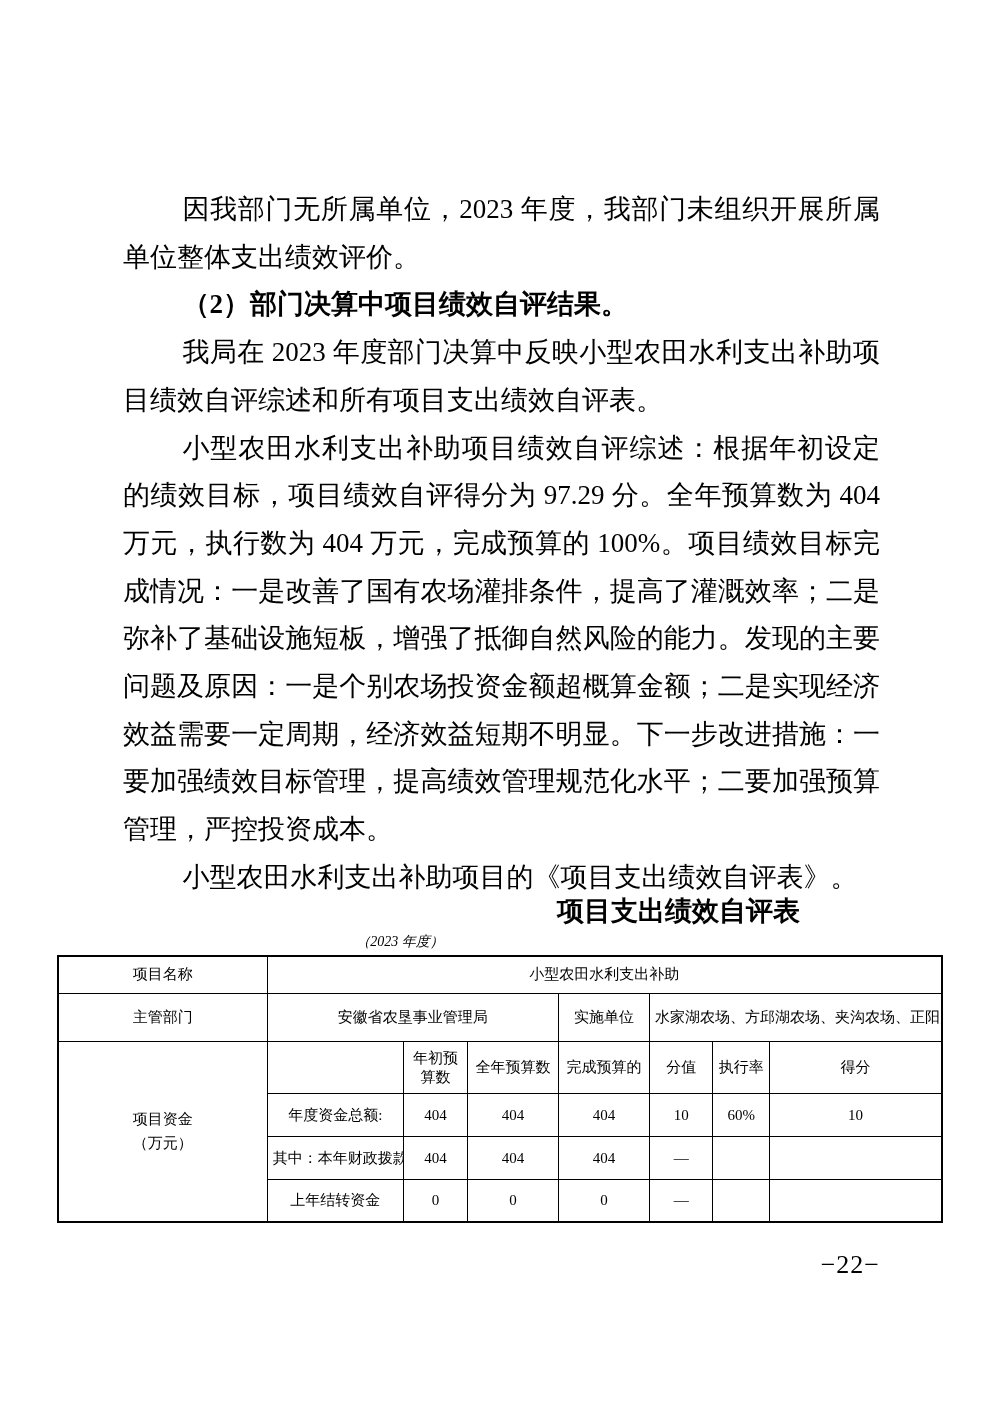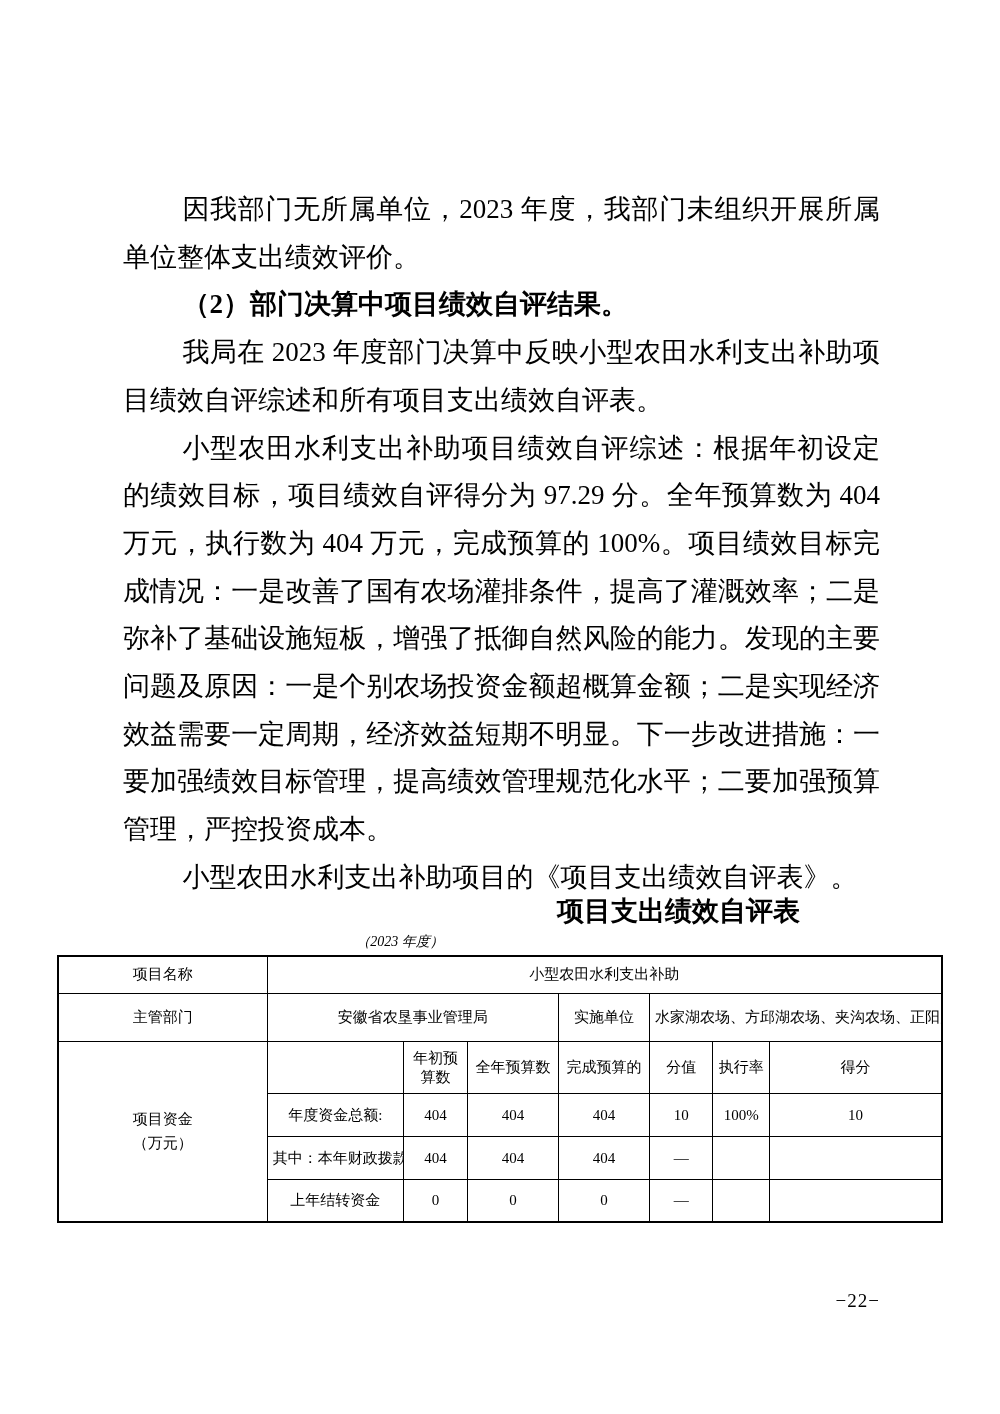--- a/index.html
+++ b/index.html
@@ -77,23 +77,22 @@
   td.impl-units {
     font-size: 12.8px;
     white-space: nowrap;
     padding: 2px 2px;
   }
   td.funds-label { line-height: 24px; }
   .page-number {
     position: absolute;
     top: 1250px;
     right: 120px;
-    font-size: 19px;
+    font-size: 26px;
     letter-spacing: 1px;
-    margin-top: 40px;
   }
 </style>
 </head>
 <body>
 
 <div class="doc">
 
   <p class="body-p">因我部门无所属单位，2023 年度，我部门未组织开展所属单位整体支出绩效评价。</p>
   <p class="body-p heading">（2）部门决算中项目绩效自评结果。</p>
   <p class="body-p">我局在 2023 年度部门决算中反映小型农田水利支出补助项目绩效自评综述和所有项目支出绩效自评表。</p>
@@ -137,21 +136,21 @@
       <td>分值</td>
       <td>执行率</td>
       <td>得分</td>
     </tr>
     <tr class="r4">
       <td class="sub-label sub-left">年度资金总额:</td>
       <td>404</td>
       <td>404</td>
       <td>404</td>
       <td>10</td>
-      <td>100%</td>
+      <td>60%</td>
       <td>10</td>
     </tr>
     <tr class="r5">
       <td class="sub-label sub-left">其中：本年财政拨款</td>
       <td>404</td>
       <td>404</td>
       <td>404</td>
       <td>—</td>
       <td></td>
       <td></td>

